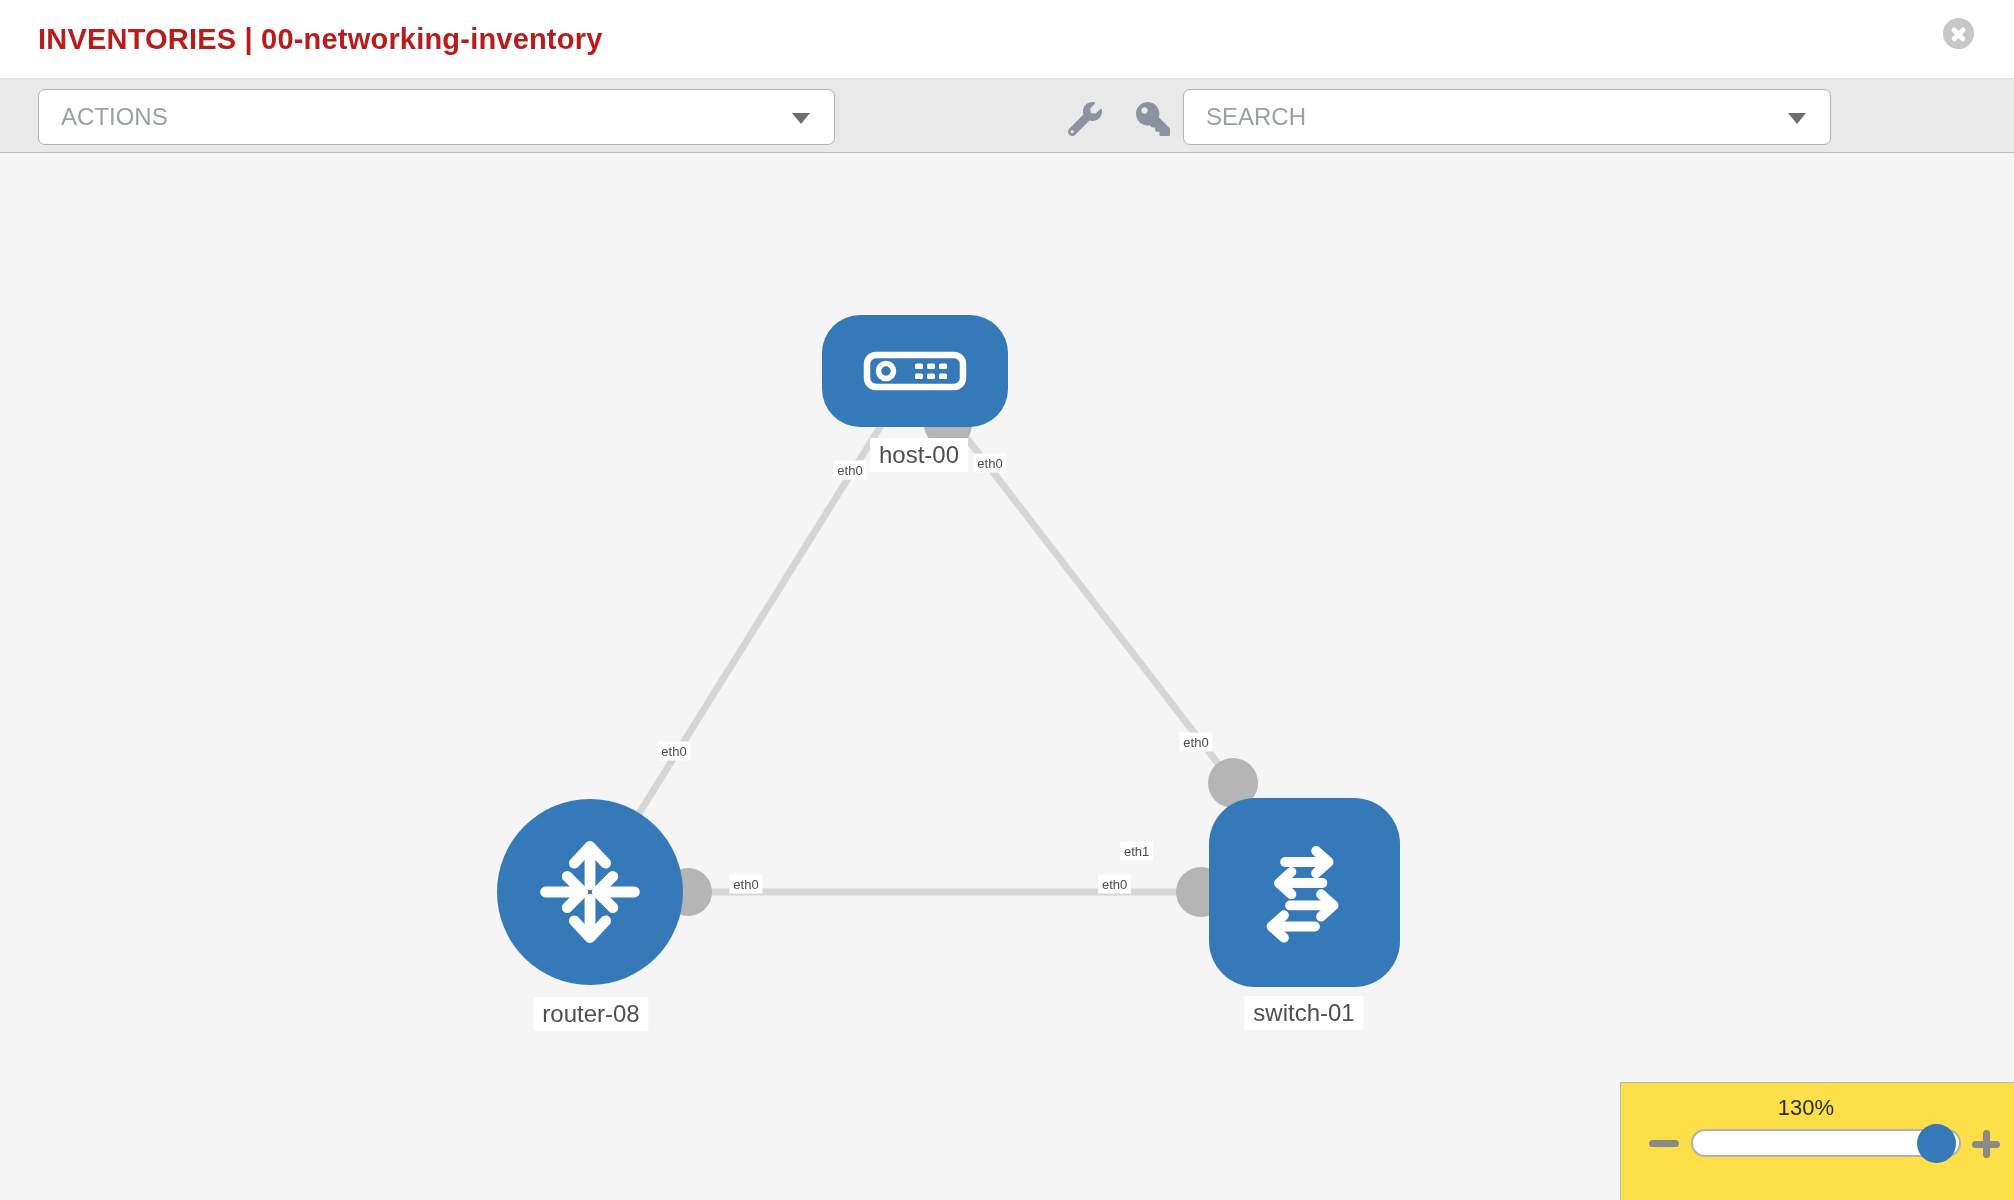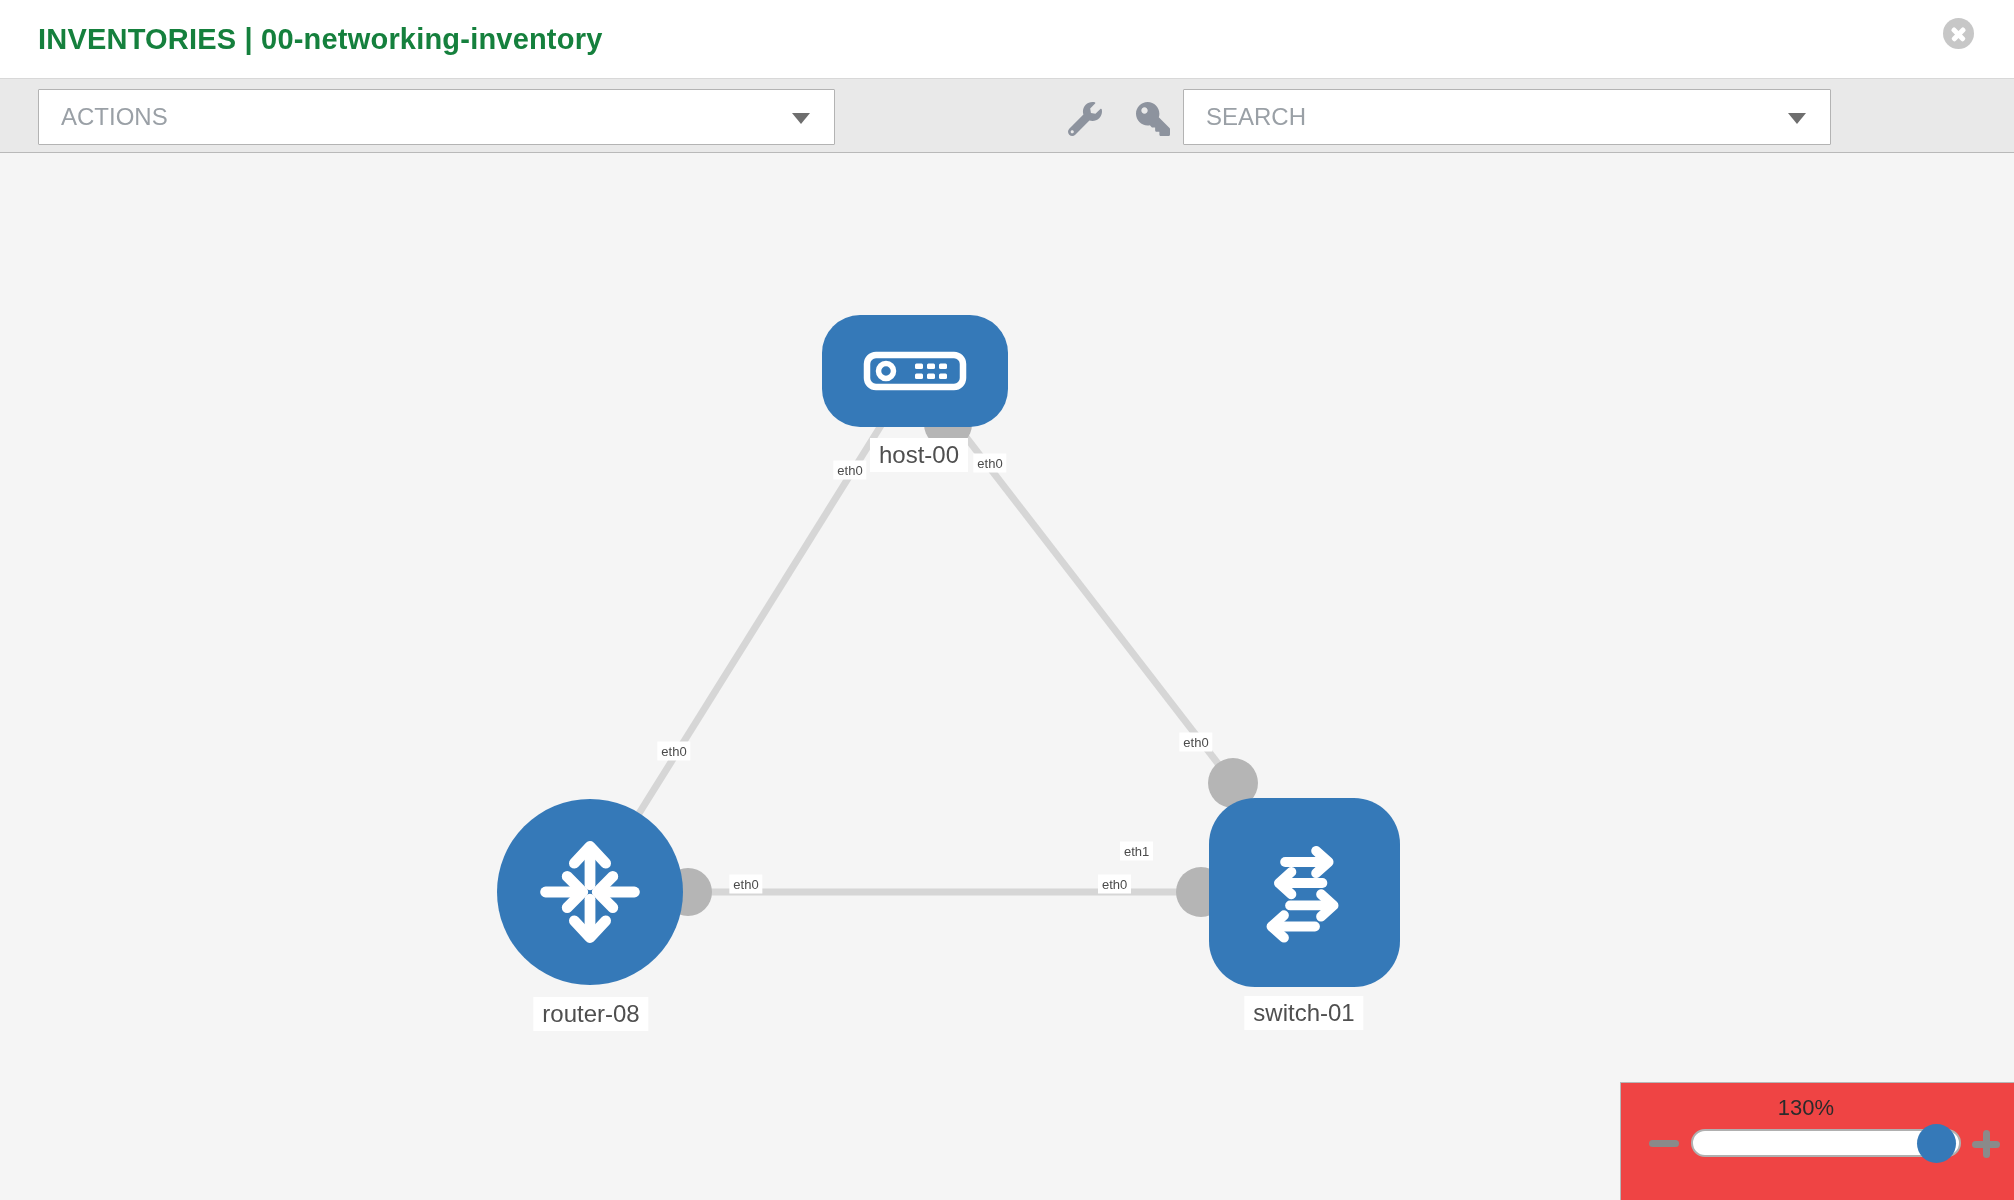--- a/index.html
+++ b/index.html
@@ -2,33 +2,33 @@
 <html><head>
 <meta charset="utf-8">
 <style>
   * { margin: 0; padding: 0; box-sizing: border-box; }
   html, body { width: 2014px; height: 1200px; font-family: "Liberation Sans", sans-serif; }
   #root { position: relative; width: 2014px; height: 1200px; background: #ffffff; overflow: hidden; }
 
   
   .header { position: absolute; left: 0; top: 0; width: 2014px; height: 78px; background: #ffffff; }
   .header-title { position: absolute; left: 38px; top: 0; height: 78px; line-height: 78px;
-                  font-size: 29px; font-weight: 700; color: #15803d; letter-spacing: 0.2px; }
+                  font-size: 29px; font-weight: 700; color: #b91c1c; letter-spacing: 0.2px; }
   .close-btn { position: absolute; left: 1943px; top: 18px; width: 31px; height: 31px; border-radius: 50%;
                background: #c7c7c7; cursor: pointer; }
   .close-btn::before, .close-btn::after { content: ""; position: absolute; left: 7px; top: 13.5px;
                width: 17px; height: 4.5px; border-radius: 2px; background: #ffffff; }
   .close-btn::before { transform: rotate(45deg); }
   .close-btn::after  { transform: rotate(-45deg); }
 
   
   .toolbar { position: absolute; left: 0; top: 78px; width: 2014px; height: 75px; background: #e9e9e9;
              border-top: 1px solid #d8d8d8; border-bottom: 1px solid #b9b9b9; }
   .dropdown { position: absolute; top: 10px; height: 56px; background: #ffffff; border: 1px solid #b3b3b3;
-              border-radius: 1px; cursor: pointer; }
+              border-radius: 7px; cursor: pointer; }
   .dropdown .dd-label { position: absolute; left: 22px; top: 0; height: 54px; line-height: 54px;
               font-size: 24px; color: #9aa0a6; }
   .dd-caret { position: absolute; right: 24px; top: 23px; width: 0; height: 0;
               border-left: 9px solid transparent; border-right: 9px solid transparent;
               border-top: 11px solid #6e6e6e; }
   .dd-actions { left: 38px; width: 797px; }
   .dd-search  { left: 1183px; width: 648px; }
   .tool-icon { position: absolute; top: 23px; width: 34px; height: 34px; cursor: pointer; }
   .tool-icon svg { width: 100%; height: 100%; }
   .icon-wrench { left: 1068px; }
@@ -45,21 +45,21 @@
   .node-switch { left: 1209px; top: 645px; width: 191px; height: 189px; border-radius: 46px; cursor: pointer; }
 
   .node-label { position: absolute; transform: translate(-50%,-50%); background: #ffffff;
                 font-size: 24px; color: #4f4f4f; padding: 3px 9px; white-space: nowrap; }
   .if-label { position: absolute; transform: translate(-50%,-50%); background: #ffffff;
               font-size: 13px; color: #4b4b4b; padding: 2px 4px; white-space: nowrap; }
   .if-label.edge-left { transform: translate(0,-50%); }
 
   
   .zoom-panel { position: absolute; left: 1620px; top: 1082px; width: 394px; height: 118px;
-                background: #ef4444; border-left: 1px solid #b7b7b7; border-top: 1px solid #b7b7b7; }
+                background: #fde047; border-left: 1px solid #b7b7b7; border-top: 1px solid #b7b7b7; }
   .zoom-level { position: absolute; left: 105px; top: 12px; width: 160px; text-align: center;
                 font-size: 22px; color: #2b2b2b; }
   .zoom-minus { position: absolute; left: 28px; top: 57px; width: 30px; height: 7px; border-radius: 4px;
                 background: #8a8a8a; cursor: pointer; }
   .zoom-plus  { position: absolute; left: 351px; top: 47px; width: 28px; height: 28px; cursor: pointer; }
   .zoom-plus::before { content: ""; position: absolute; left: 0; top: 10.5px; width: 28px; height: 7px;
                 border-radius: 4px; background: #8a8a8a; }
   .zoom-plus::after  { content: ""; position: absolute; left: 10.5px; top: 0; width: 7px; height: 28px;
                 border-radius: 4px; background: #8a8a8a; }
   .zoom-track { position: absolute; left: 70px; top: 46px; width: 270px; height: 28px;

